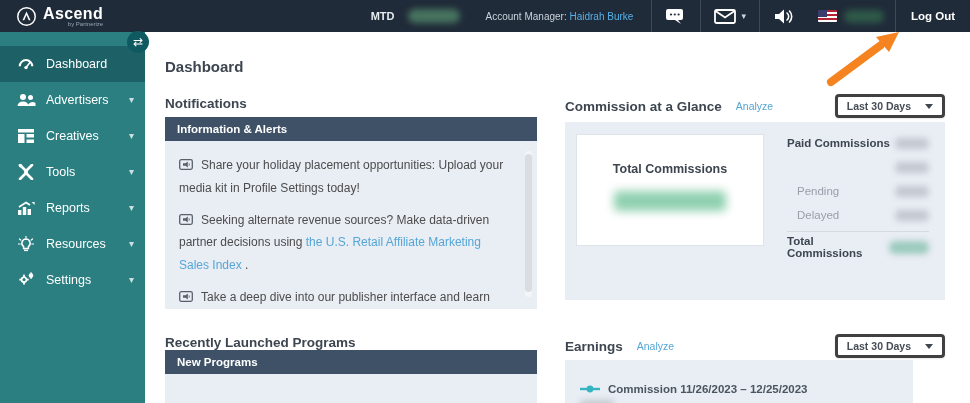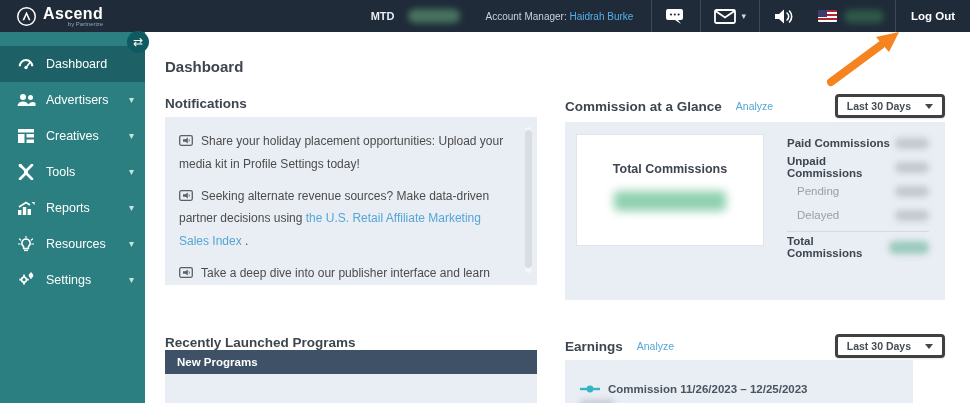--- a/index.html
+++ b/index.html
@@ -246,20 +246,21 @@
   <span>⇄</span>
 </div>
 
 <div class="main">
 
   <div class="col-left">
     <div class="page-title">Dashboard</div>
 
     <div class="section-title" id="notif-title">Notifications</div>
     <div class="panel-notif">
+      <div class="panel-header">Information &amp; Alerts</div>
       <div class="panel-body notif-body">
         <div class="notif-item">
           <svg class="notif-icon" width="14" height="11" viewBox="0 0 14 11">
               <rect x="0.7" y="0.7" width="12.6" height="9.6" rx="1.5" fill="none" stroke="#5a6068" stroke-width="1.3"></rect>
               <path d="M4 4.2 h2.5 l2.3 -1.7 v6 L6.5 6.8 H4 Z" fill="#5a6068"></path>
               <path d="M10 4.4 a2 2 0 0 1 0 2.2" stroke="#5a6068" stroke-width="1" fill="none"></path>
             </svg><span>Share your holiday placement opportunities: Upload your media kit in Profile Settings today!</span><a class="link"></a><span></span>
         </div>
         <div class="notif-item">
           <svg class="notif-icon" width="14" height="11" viewBox="0 0 14 11">
@@ -306,21 +307,20 @@
         <div class="card-amount"></div>
       </div>
       <div class="comm-rows">
         <div class="comm-row">
           <span class="lbl">Paid Commissions</span>
           <span class="val">
               <span class="val-pill blur"></span>
             </span>
         </div>
         <div class="comm-row">
-          <span class="lbl">Unpaid Commissions</span>
           <span class="val">
               <span class="val-pill blur"></span>
             </span>
         </div>
         <div class="comm-row sub">
           <span class="lbl">Pending</span>
           <span class="val">
               <span class="val-pill blur"></span>
             </span>
         </div>

